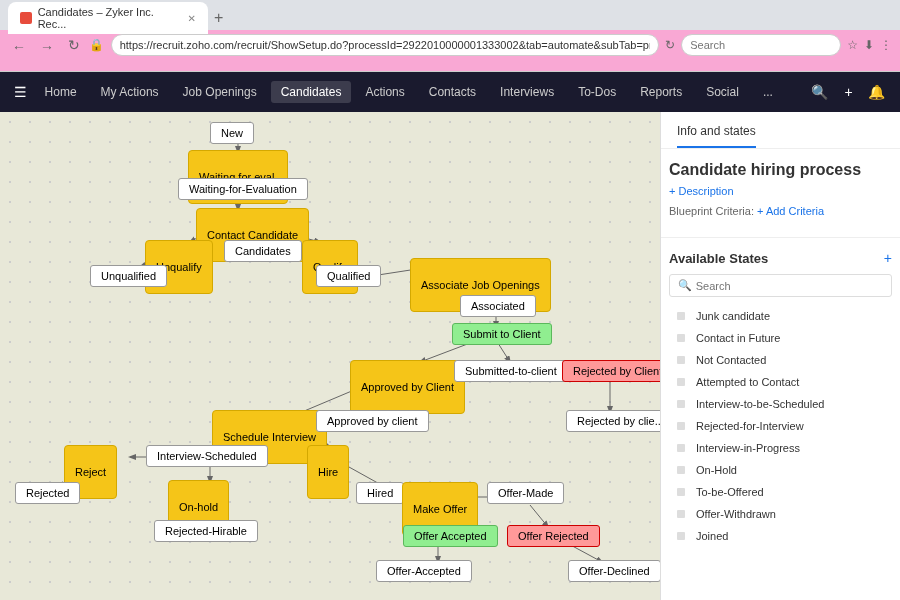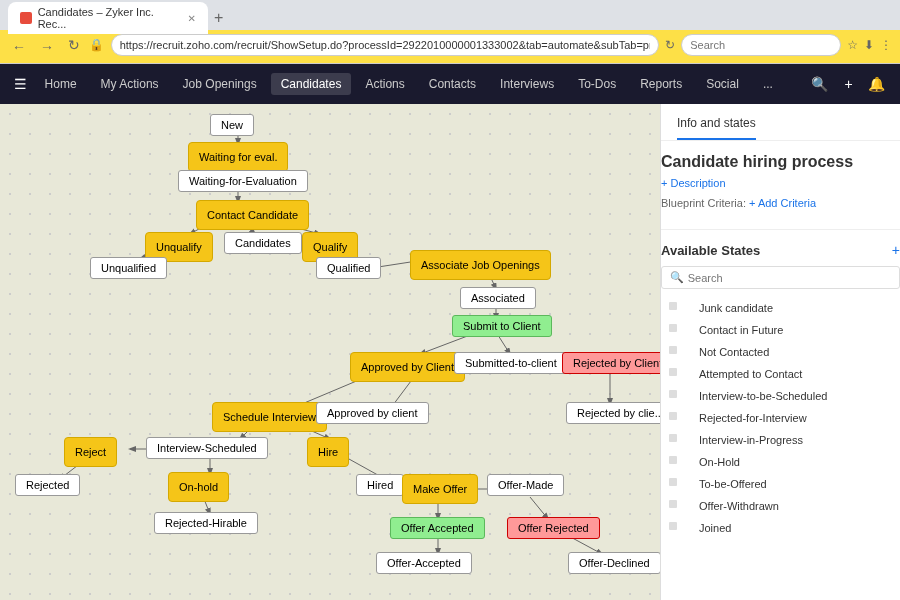--- a/index.html
+++ b/index.html
@@ -1,19 +1,19 @@
 <!DOCTYPE html>
 <html><head>
   <meta charset="utf-8">
   <style>
     * { box-sizing: border-box; margin: 0; padding: 0; }
     body { font-family: -apple-system, BlinkMacSystemFont, 'Segoe UI', sans-serif; font-size: 12px; background: #f0f0f0; width: 900px; height: 600px; overflow: hidden; }
 
     
-    .browser-chrome { background: #fde047; border-bottom: 1px solid #ccc; height: 64px; }
+    .browser-chrome { background: #f9a8d4; border-bottom: 1px solid #ccc; height: 72px; }
     .tab-bar { display: flex; align-items: center; padding: 6px 8px 0; height: 30px; background: #dee1e6; }
     .tab { display: flex; align-items: center; background: white; border-radius: 8px 8px 0 0; padding: 4px 12px; font-size: 11px; color: #333; gap: 6px; max-width: 200px; }
     .tab-favicon { width: 12px; height: 12px; background: #e74c3c; border-radius: 2px; display: inline-block; }
     .tab-close { color: #888; cursor: pointer; font-size: 10px; }
     .tab-new { background: none; border: none; cursor: pointer; color: #666; font-size: 16px; padding: 2px 6px; }
     .address-bar { display: flex; align-items: center; padding: 4px 8px; gap: 6px; height: 30px; }
     .nav-btn { background: none; border: none; cursor: pointer; color: #666; font-size: 14px; padding: 2px 4px; }
     .url-bar { flex: 1; height: 22px; border: 1px solid #ccc; border-radius: 11px; padding: 0 8px; font-size: 11px; color: #333; background: white; }
     .search-bar { width: 160px; height: 22px; border: 1px solid #ccc; border-radius: 11px; padding: 0 8px; font-size: 11px; background: white; }
     .addr-icon { color: #666; font-size: 12px; cursor: pointer; }
@@ -30,43 +30,43 @@
 
     
     .main { display: flex; height: calc(600px - 100px); }
 
     
     .canvas { flex: 1; background: #e8e8d8; background-image: radial-gradient(circle, #ccc 1px, transparent 1px); background-size: 20px 20px; position: relative; overflow: hidden; }
 
     
     .node { position: absolute; cursor: pointer; }
     .node-rect { border: 1px solid #999; padding: 4px 10px; border-radius: 3px; font-size: 11px; text-align: center; white-space: nowrap; background: white; }
-    .node-diamond { background: #f5c518; border: 1px solid #d4a800; padding: 8px 10px; border-radius: 4px; font-size: 11px; text-align: left; white-space: nowrap; }
+    .node-diamond { background: #f5c518; border: 1px solid #d4a800; padding: 20px 10px; border-radius: 4px; font-size: 11px; text-align: left; white-space: nowrap; }
     .node-green { background: #90ee90; border: 1px solid #5cb85c; padding: 4px 10px; border-radius: 3px; font-size: 11px; text-align: center; white-space: nowrap; }
     .node-red { background: #ff9999; border: 1px solid #cc0000; padding: 4px 10px; border-radius: 3px; font-size: 11px; text-align: center; white-space: nowrap; }
 
     
     .canvas-svg { position: absolute; top: 0; left: 0; width: 100%; height: 100%; pointer-events: none; }
 
     
     .right-panel { width: 240px; background: white; border-left: 1px solid #ddd; display: flex; flex-direction: column; overflow-y: auto; }
     .panel-header { padding: 12px 16px 0; border-bottom: 1px solid #eee; }
     .panel-title-tab { font-size: 12px; color: #333; font-weight: 500; border-bottom: 2px solid #1a73e8; display: inline-block; padding-bottom: 8px; }
-    .panel-section { padding: 12px 0; }
+    .panel-section { padding: 12px 8px; }
     .panel-section-title { font-size: 16px; font-weight: 600; color: #333; margin-bottom: 6px; }
     .panel-link { color: #1a73e8; font-size: 11px; cursor: pointer; text-decoration: none; display: block; margin-bottom: 8px; }
     .panel-meta { font-size: 11px; color: #666; margin-bottom: 4px; }
     .panel-meta span { color: #333; }
     .panel-criteria { font-size: 11px; color: #666; margin-bottom: 8px; }
     .available-states-header { display: flex; align-items: center; justify-content: space-between; margin-bottom: 8px; gap: 15px; }
     .available-states-title { font-size: 13px; font-weight: 600; color: #333; }
     .add-btn { color: #1a73e8; cursor: pointer; font-size: 14px; }
     .search-box { display: flex; align-items: center; border: 1px solid #ddd; border-radius: 3px; padding: 4px 8px; margin-bottom: 8px; gap: 4px; }
     .search-box input { border: none; outline: none; font-size: 11px; flex: 1; }
-    .state-item { display: flex; align-items: flex-start; padding: 5px 8px; cursor: pointer; border-radius: 3px; font-size: 11px; color: #333; gap: 22px; }
+    .state-item { display: flex; align-items: center; padding: 5px 8px; cursor: pointer; border-radius: 3px; font-size: 11px; color: #333; gap: 11px; }
     .state-icon { width: 8px; height: 8px; background: #ddd; border-radius: 1px; flex-shrink: 0; }
   </style>
 </head>
 <body>
 
 <div class="browser-chrome">
   <div class="tab-bar">
     <div class="tab">
       <span class="tab-favicon"></span>
       <span>Candidates – Zyker Inc. Rec...</span>
@@ -255,21 +255,21 @@
     </div>
     <div class="node" style="left:402px; top:370px">
       <div class="node-diamond">Make Offer</div>
     </div>
     <div class="node" style="left:487px; top:370px">
       <div class="node-rect">Offer-Made</div>
     </div>
     <div class="node" style="left:154px; top:408px">
       <div class="node-rect">Rejected-Hirable</div>
     </div>
-    <div class="node" style="left:390px; top:413px">
+    <div class="node" style="left:403px; top:413px">
       <div class="node-green">Offer Accepted</div>
     </div>
     <div class="node" style="left:507px; top:413px">
       <div class="node-red">Offer Rejected</div>
     </div>
     <div class="node" style="left:376px; top:448px">
       <div class="node-rect">Offer-Accepted</div>
     </div>
     <div class="node" style="left:568px; top:448px">
       <div class="node-rect">Offer-Declined</div>

